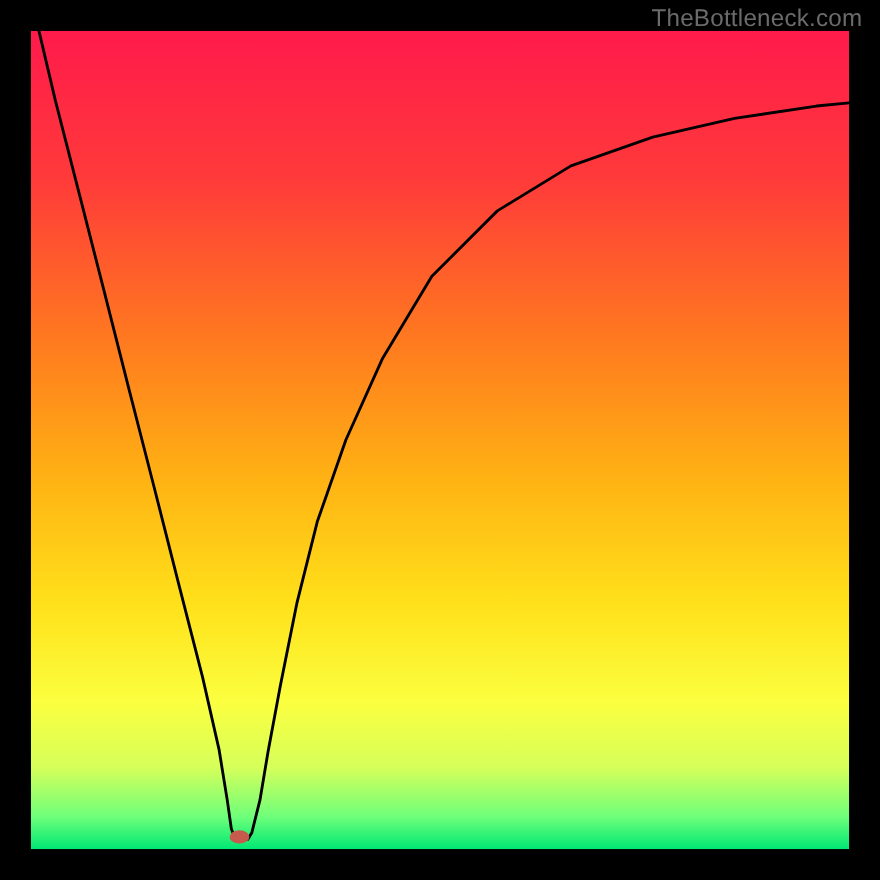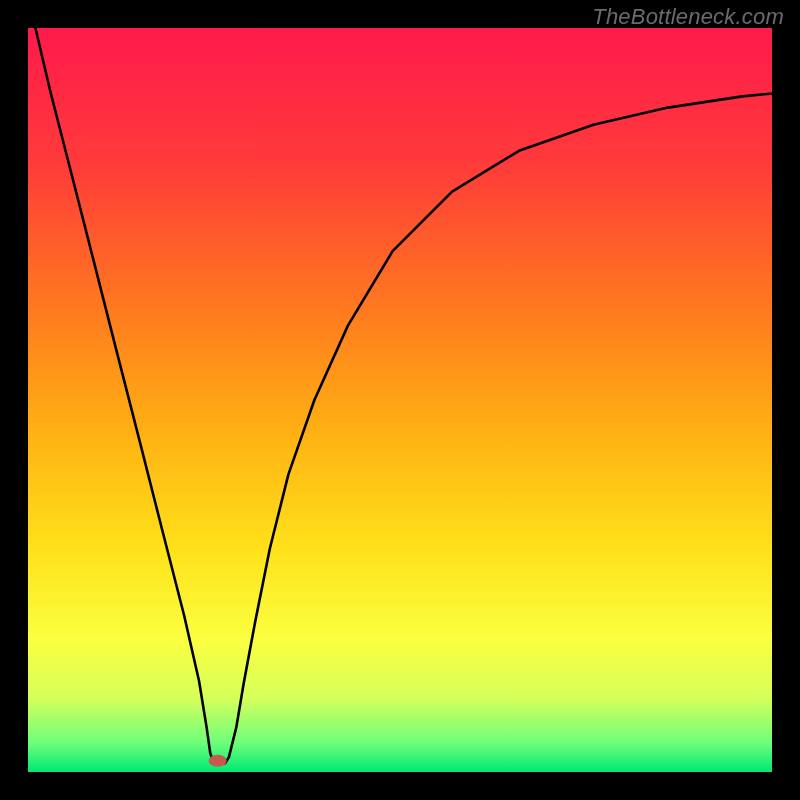--- a/index.html
+++ b/index.html
@@ -34,21 +34,20 @@
     inset: 0;
   }
   .watermark {
     position: absolute;
     top: 4px;
     right: 16px;
     color: #6b6b6b;
     font-size: 22px;
     letter-spacing: 0.2px;
     user-select: none;
-    font-style: italic;
   }
 </style>
 </head>
 <body>
 
 <div class="frame">
 
   <div class="plot-area">
 
     <svg class="gradient" viewBox="0 0 744 744" preserveAspectRatio="none">

